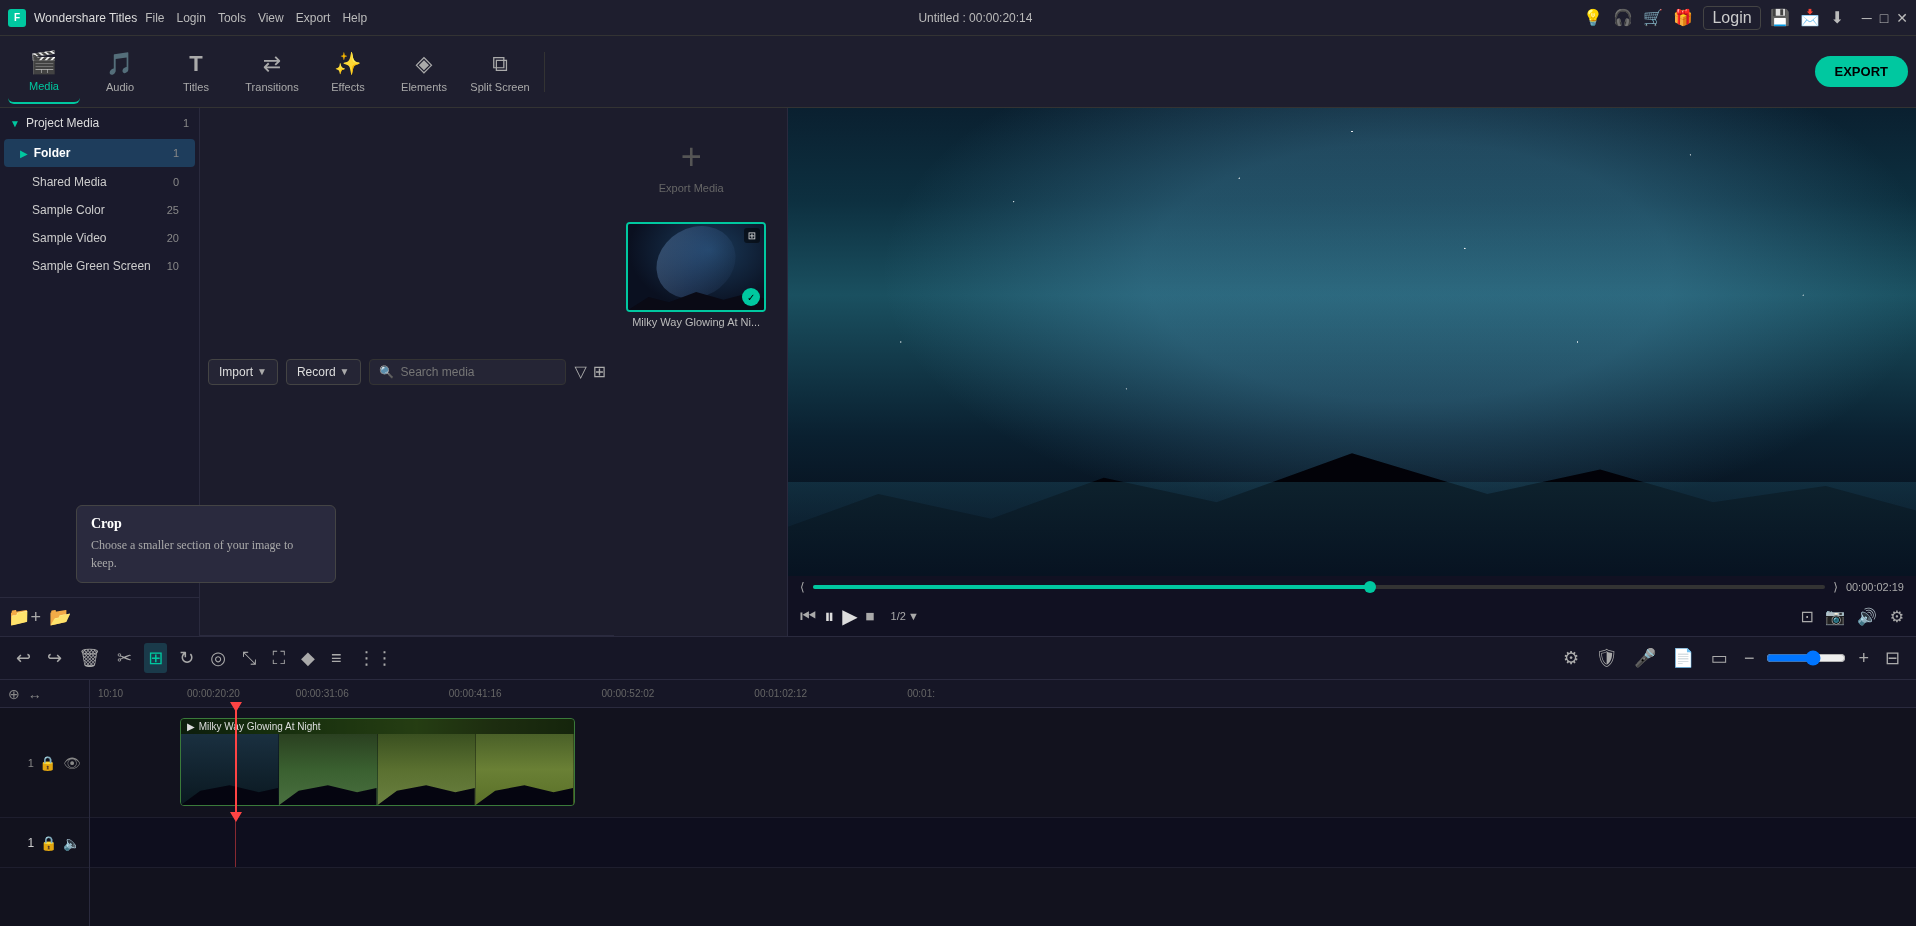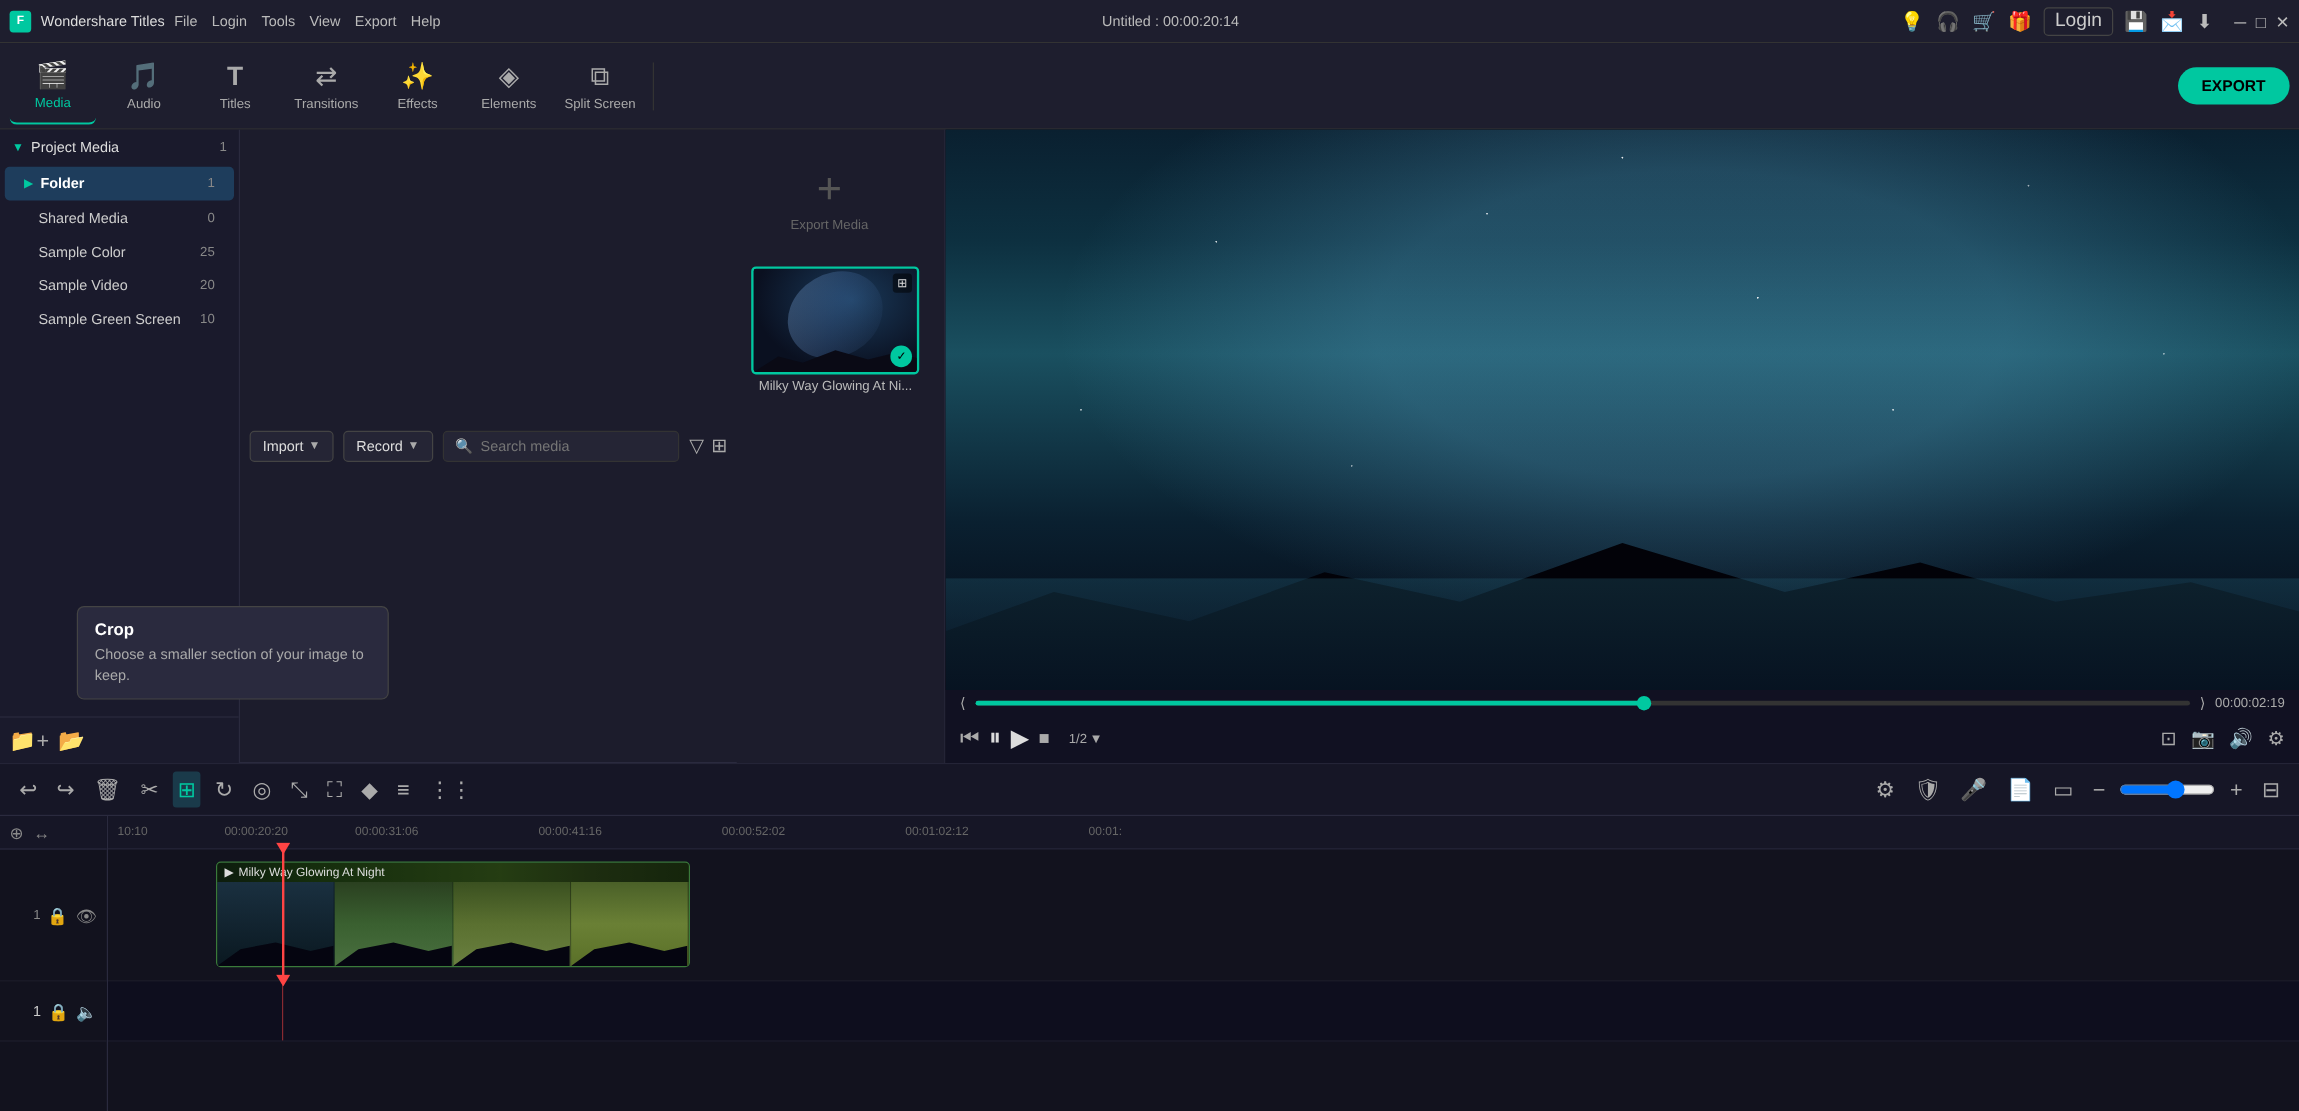--- a/index.html
+++ b/index.html
@@ -397,28 +397,29 @@
       color: #aaa; cursor: pointer; font-size: 18px;
       padding: 4px;
       border-radius: 3px;
     }
     .edit-btn.active { color: #00c8a0; background: #1a3a4a; }
     .edit-toolbar-right { margin-left: auto; display: flex; gap: 8px; align-items: center; }
 
     
     .crop-tooltip {
       position: absolute;
-      left: 64px;
+      left: 76px;
       top: 505px;
       background: #2a2a3e;
       border: 1px solid #444;
       border-radius: 6px;
       padding: 10px 14px;
       width: 260px;
       z-index: 100;
+      font-family: Liberation Serif, serif;
     }
     .crop-tooltip .title {
       color: #fff; font-size: 14px; font-weight: 600; margin-bottom: 4px;
     }
     .crop-tooltip .desc {
       color: #aaa; font-size: 12px; line-height: 1.5;
     }
 
     
     #timeline {

